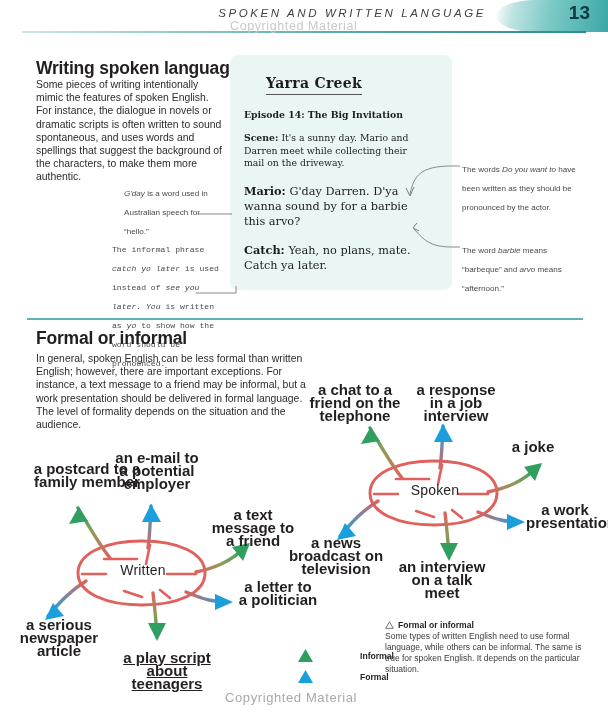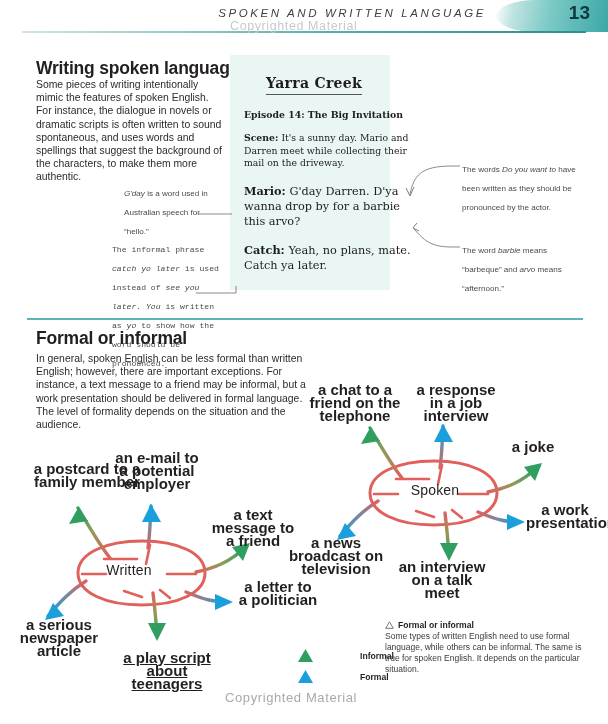--- a/index.html
+++ b/index.html
@@ -52,22 +52,22 @@
   .body-text{
     font-size:10.4px;line-height:13.2px;color:#2b2b2b;
   }
 
   
   .s1-title{position:absolute;left:36px;top:58px;}
   .s1-body{position:absolute;left:36px;top:78px;width:190px;}
 
   
   .script-box{
-    position:absolute;left:230px;top:55px;width:160px;height:235px;
-    background:#eaf6f4;border-radius:0;
+    position:absolute;left:230px;top:55px;width:222px;height:235px;
+    background:#eaf6f4;border-radius:8px;
   }
   .script-inner{position:absolute;left:14px;top:14px;width:172px;}
   .script-title{
     text-align:center;font-family:"DejaVu Serif", serif;
     font-weight:bold;font-size:14px;color:#1d1d1d;
     padding-bottom:3px;border-bottom:1.3px solid #555;
     display:inline-block;margin:6px 0 0 22px;letter-spacing:0.3px;
   }
   .script-line{
     font-family:"DejaVu Serif", serif;font-size:9.3px;line-height:12.4px;
@@ -146,21 +146,21 @@
       <div class="script-title">Yarra Creek</div>
       <div class="script-line" style="margin-top:14px;">
         <b>Episode 14: The Big Invitation</b>
       </div>
       <div class="script-line">
         <b>Scene:</b>
         <span>It's a sunny day. Mario and Darren meet while collecting their mail on the driveway.</span>
       </div>
       <div class="script-dialogue">
         <b>Mario:</b>
-        <span>G'day Darren. D'ya wanna drop by for a barbie this arvo?</span>
+        <span>G'day Darren. D'ya wanna sound by for a barbie this arvo?</span>
       </div>
       <div class="script-dialogue">
         <b>Catch:</b>
         <span>Yeah, no plans, mate. Catch ya later.</span>
       </div>
     </div>
   </div>
 
   <div class="callout co-1"><i>G'day</i> is a word used in Australian speech for “hello.”</div>
   <div class="callout co-2">The informal phrase <i>catch yo later</i> is used instead of <i>see you later. You</i> is written as <i>yo</i> to show how the word should be pronounced.</div>
@@ -265,21 +265,21 @@
       <path d="M478,134 C497,142 506,144 520,144" stroke="url(#gFmR)" stroke-width="3.4" fill="none" stroke-linecap="round"></path>
       <path d="M525,144 L507,136 L507,152 Z" fill="#1a9fdc"></path>
 
       <path d="M445,135 C447,152 448,162 449,178" stroke="url(#gInfD)" stroke-width="3.4" fill="none" stroke-linecap="round"></path>
       <path d="M449,183 L440,165 L458,165 Z" fill="#2f9e5e"></path>
 
       <path d="M378,123 C362,133 352,144 340,158" stroke="url(#gFmDL)" stroke-width="3.4" fill="none" stroke-linecap="round"></path>
       <path d="M337,162 L356,158 L345,145 Z" fill="#1a9fdc"></path>
     </svg>
 
-    <div class="hub-label" style="left:84px;top:184px;width:90px;">Written</div>
+    <div class="hub-label" style="left:98px;top:184px;width:90px;">Written</div>
     <div class="node-label" style="left:32px;top:84px;width:110px;">a postcard to a family member</div>
     <div class="node-label" style="left:112px;top:73px;width:90px;">an e-mail to a potential employer</div>
     <div class="node-label" style="left:208px;top:130px;width:90px;">a text message to a friend</div>
     <div class="node-label" style="left:238px;top:202px;width:80px;">a letter to a politician</div>
     <div class="node-label" style="left:112px;top:273px;width:110px;text-decoration:underline;">a play script about teenagers</div>
     <div class="node-label" style="left:16px;top:240px;width:86px;">a serious newspaper article</div>
 
     <div class="hub-label" style="left:390px;top:104px;width:90px;">Spoken</div>
     <div class="node-label" style="left:300px;top:5px;width:110px;">a chat to a friend on the telephone</div>
     <div class="node-label" style="left:408px;top:5px;width:96px;">a response in a job interview</div>

